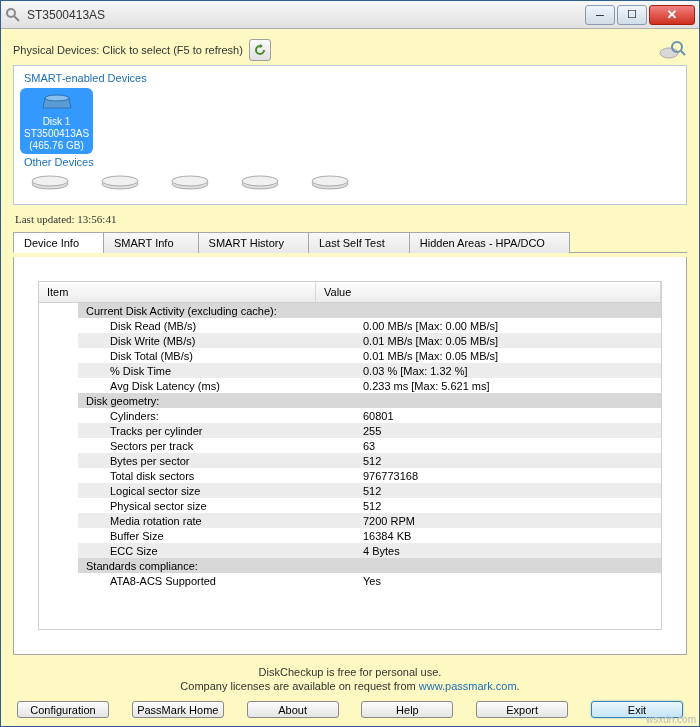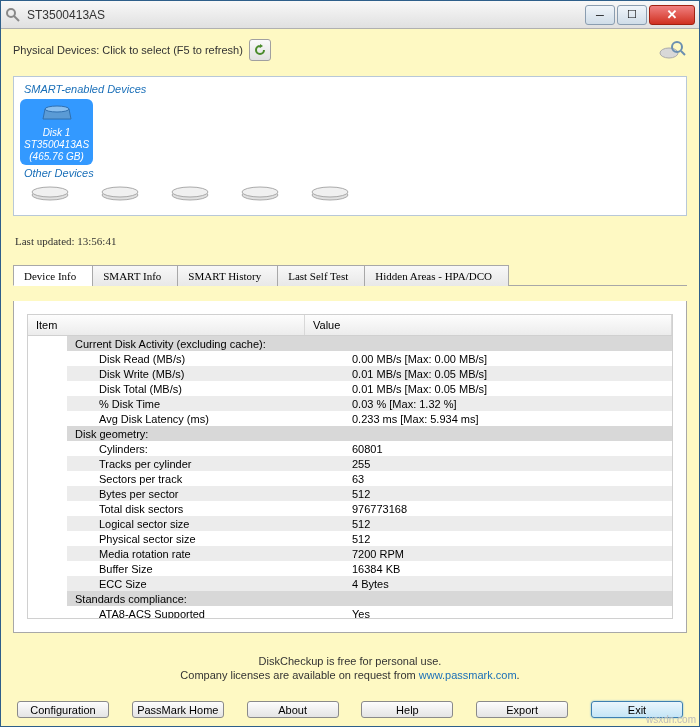--- a/index.html
+++ b/index.html
@@ -8,40 +8,40 @@
 .window { width: 700px; height: 727px; border: 1px solid #2e5f8a; background: #fef9c3; display: flex; flex-direction: column; }
 
 .titlebar { height: 28px; background: linear-gradient(#f8f8f8, #e0e0e0); display: flex; align-items: center; padding: 0 4px; border-bottom: 1px solid #b0b0b0; }
 .titlebar-icon { width: 16px; height: 16px; margin-right: 6px; }
 .titlebar-text { flex: 1; font-size: 12px; color: #333; }
 .tb-btns { display: flex; gap: 0; }
 .tb-btn { width: 30px; height: 20px; border: 1px solid #8a9db0; background: linear-gradient(#f0f5fa,#d0dde8); border-radius: 3px; margin-left: 2px; display: flex; align-items: center; justify-content: center; font-size: 11px; cursor: default; }
 .tb-close { background: linear-gradient(#f08080,#d03020); color: #fff; border-color: #a02010; width: 46px; }
 .tb-close span { font-weight: bold; font-size: 13px; }
 
-.content { flex: 1; padding: 10px 12px 8px 12px; display: flex; flex-direction: column; gap: 15px; overflow: hidden; }
+.content { flex: 1; padding: 10px 12px 8px 12px; display: flex; flex-direction: column; gap: 4px; overflow: hidden; }
 
 .phys-row { display: flex; align-items: center; gap: 6px; }
 .phys-label { font-size: 11px; color: #333; }
 .refresh-btn { width: 22px; height: 22px; border: 1px solid #a0a0a0; background: linear-gradient(#fafafa,#e0e0e0); border-radius: 3px; display: flex; align-items: center; justify-content: center; }
 
-.device-panel { border: 1px solid #b8c8d8; background: #fff; height: 140px; padding: 4px 6px; overflow: hidden; position: relative; font-style: italic; }
+.device-panel { border: 1px solid #b8c8d8; background: #fff; height: 140px; padding: 4px 6px; overflow: hidden; position: relative; }
 .group-header { color: #1a6fb8; font-size: 11px; margin: 2px 0 4px 4px; }
 .device-item { display: inline-block; text-align: center; padding: 2px 4px; font-size: 10px; line-height: 12px; }
 .device-item.selected { background: #3399ff; color: #fff; border-radius: 6px; }
 .device-item .hdd-icon { display: block; margin: 2px auto 2px; }
 .other-row { display: flex; gap: 30px; padding-left: 10px; margin-top: 4px; overflow: hidden; height: 20px; }
 
 .last-updated { font-size: 11px; color: #333; margin: 4px 0 0 2px; font-family: Liberation Serif, serif; }
 
 .tabs { display: flex; border-bottom: 1px solid #a8a8a8; margin-top: 2px; }
-.tab { padding: 4px 16px 3px 10px; border: 1px solid #a8a8a8; border-bottom: none; background: linear-gradient(#f8f8f8,#e8e8e8); font-size: 11px; margin-right: -1px; cursor: default; position: relative; top: 1px; font-family: Liberation Serif, serif; }
+.tab { padding: 4px 24px 3px 10px; border: 1px solid #a8a8a8; border-bottom: none; background: linear-gradient(#f8f8f8,#e8e8e8); font-size: 11px; margin-right: -1px; cursor: default; position: relative; top: 1px; }
 .tab.active { background: #fff; border-bottom: 1px solid #fff; }
 
-.tab-body { border: 1px solid #a8a8a8; border-top: none; background: #fff; flex: 1; padding: 13px; display: flex; flex-direction: column; overflow: hidden; }
+.tab-body { border: 1px solid #a8a8a8; border-top: none; background: #fff; flex: 1; padding: 24px; display: flex; flex-direction: column; overflow: hidden; }
 
 .grid-wrap { border: 1px solid #d0d0d0; flex: 1; overflow: hidden; display: flex; flex-direction: column; }
 .grid-header { display: flex; background: linear-gradient(#fdfdfd,#ececec); border-bottom: 1px solid #d0d0d0; }
 .grid-header .col { padding: 4px 8px; font-size: 11px; border-right: 1px solid #d8d8d8; }
 .col-item { width: 277px; }
 .col-value { flex: 1; }
 .grid-body { flex: 1; overflow-y: auto; overflow-x: hidden; }
 .row { display: flex; font-size: 11px; height: 15px; align-items: center; margin-left: 39px; }
 .row.section { background: #d8d8d8; }
 .row.alt { background: #ececec; }
@@ -172,21 +172,21 @@
           <div class="row">
               <div class="c1 indent">Disk Total (MB/s)</div>
               <div class="c2">0.01 MB/s   [Max: 0.05 MB/s]</div>
             </div>
           <div class="row alt">
               <div class="c1 indent">% Disk Time</div>
               <div class="c2">0.03 %     [Max: 1.32 %]</div>
             </div>
           <div class="row">
               <div class="c1 indent">Avg Disk Latency (ms)</div>
-              <div class="c2">0.233 ms   [Max: 5.934 ms]</div>
+              <div class="c2">0.233 ms   [Max: 5.621 ms]</div>
             </div>
           <div class="row section">
               <div class="c1">Disk geometry:</div>
               <div class="c2"></div>
             </div>
           <div class="row">
               <div class="c1 indent">Cylinders:</div>
               <div class="c2">60801</div>
             </div>
           <div class="row alt">

